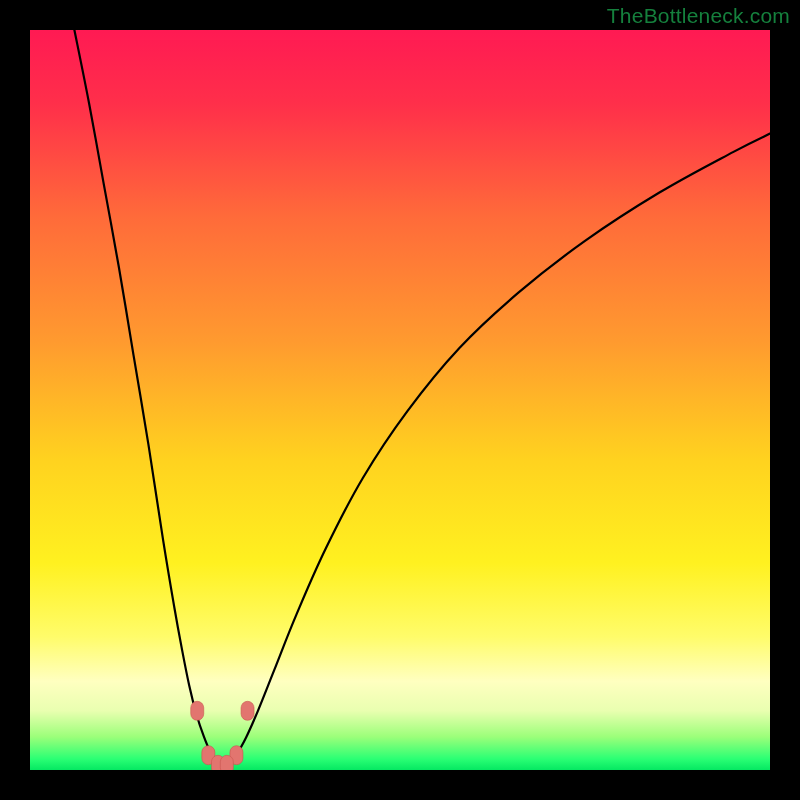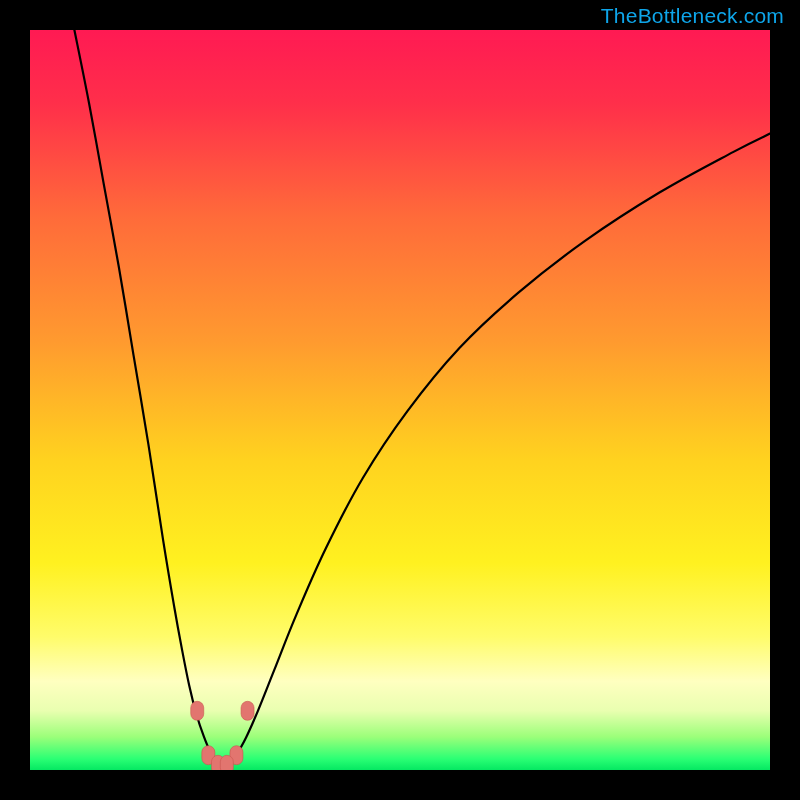--- a/index.html
+++ b/index.html
@@ -22,22 +22,22 @@
   .plot {
     position: absolute;
     left: 0;
     top: 0;
     width: 740px;
     height: 740px;
   }
   .watermark {
     position: absolute;
     top: 4px;
-    right: 16px;
-    color: #0ea5e9;
+    right: 10px;
+    color: #15803d;
     font-size: 21px;
     font-weight: 400;
     letter-spacing: 0.2px;
   }
   svg { display: block; }
 </style>
 </head>
 <body>
 
 <div class="frame">

